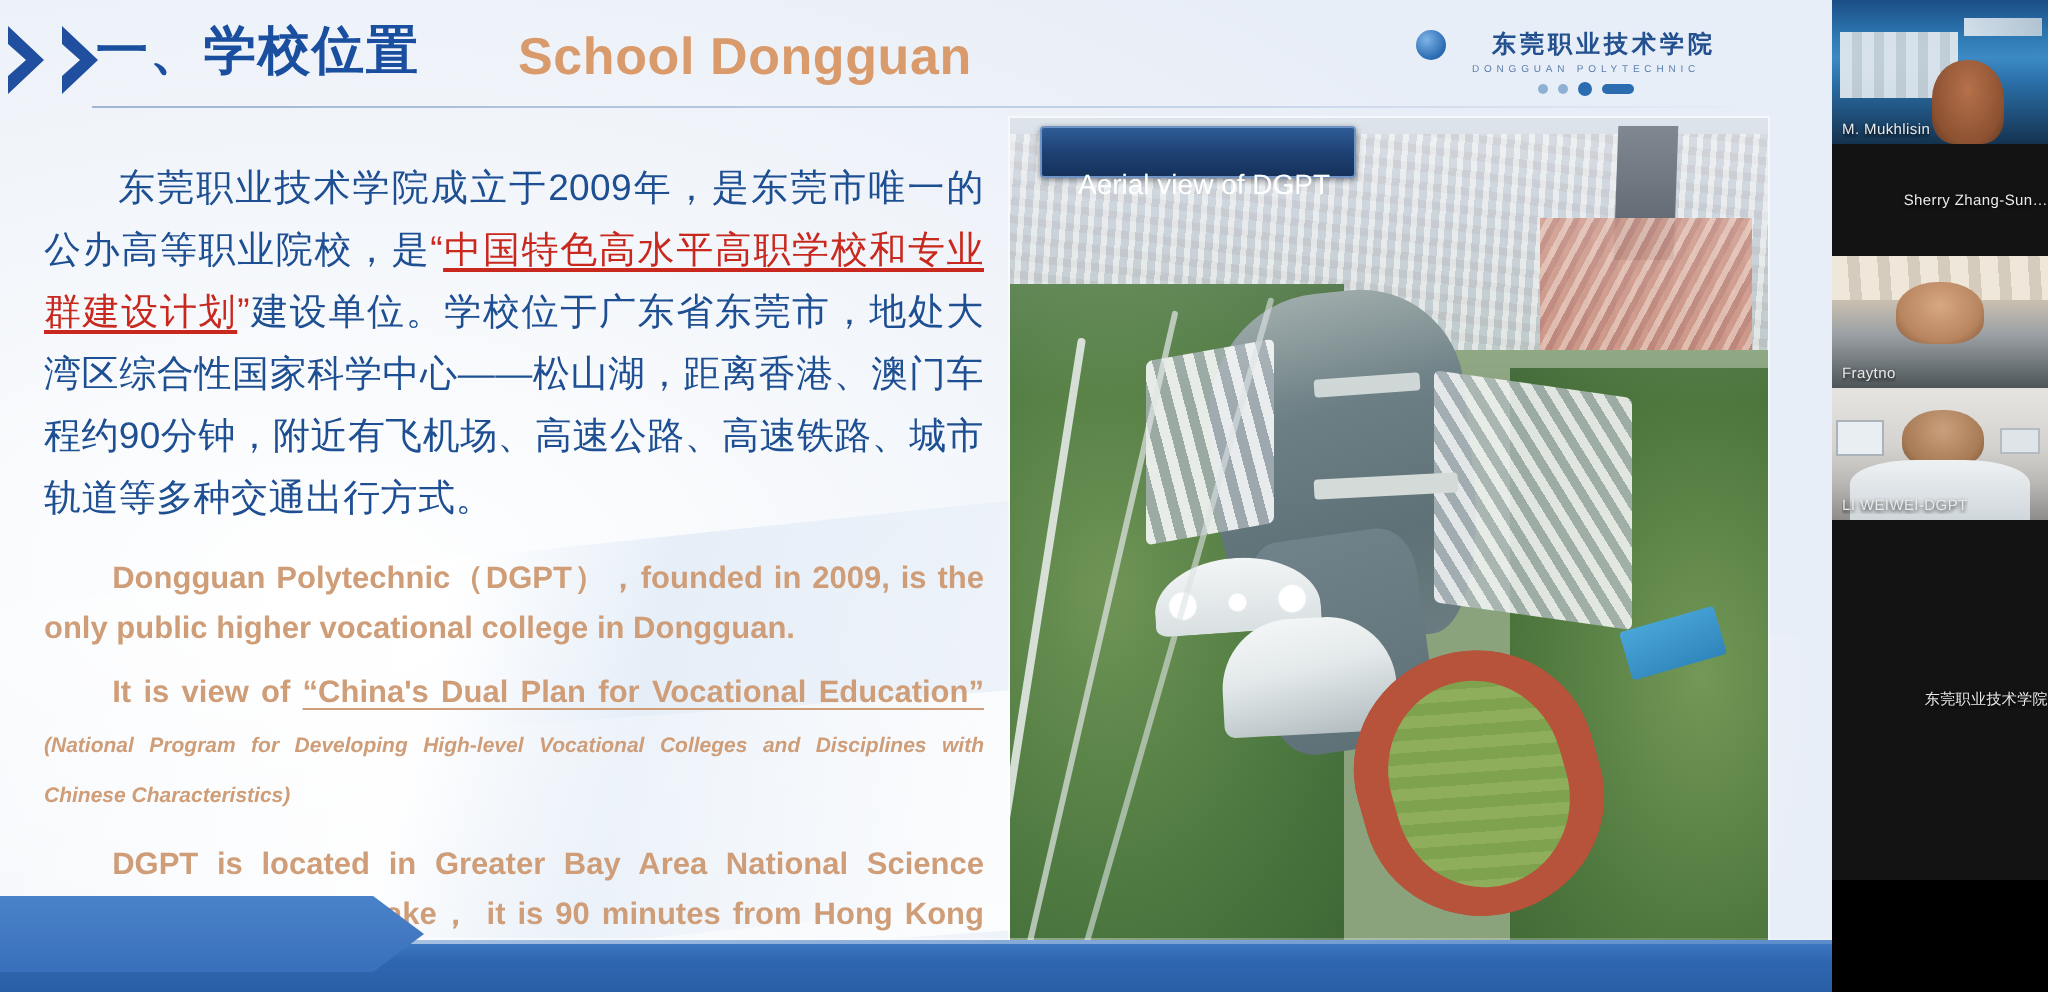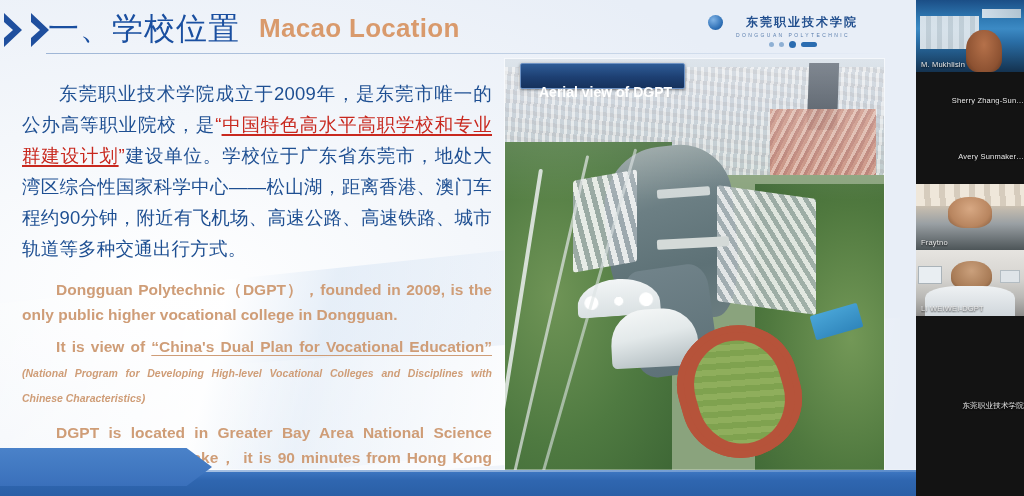--- a/index.html
+++ b/index.html
@@ -32,21 +32,21 @@
   }
 
   
   .hdr { position:absolute; left:0; top:0; width:916px; height:62px; }
   .chev-wrap {
     position:absolute; left:2px; top:10px; display:flex; gap:1px;
   }
   .chev { display:block; }
   .ttl-cn {
     position:absolute; left:48px; top:8px;
-    font-size: 31px; font-weight: 400; color:#1a4fa0;
+    font-size: 26px; font-weight: 700; color:#1a4fa0;
     letter-spacing: 1px; white-space:nowrap;
   }
   .ttl-en {
     position:absolute; left:259px; top:13px;
     font-size: 26px; font-weight: 700; color:#d99a6c;
     letter-spacing: .3px; white-space:nowrap;
   }
   .hdr-rule {
     position:absolute; left:46px; top:53px; width:838px; height:1px;
     background: linear-gradient(to right, #9fb6d6 0%, #c8d6e8 70%, rgba(200,214,232,0) 100%);
@@ -215,21 +215,21 @@
   
   .cap {
     position:absolute; left:520px; top:63px; height:26px;
     padding: 0 12px; display:flex; align-items:center;
     background: linear-gradient(180deg, #2e5c96 0%, #1d3f72 55%, #16325c 100%);
     border:1px solid #6f93c4; border-radius:2px;
     box-shadow: 0 1px 3px rgba(0,0,0,.45);
     white-space:nowrap;
   }
   .cap-cn { font-size:14px; font-weight:700; color:#ffffff; letter-spacing:.3px; }
-  .cap-en { font-size:14px; font-weight:700; color:#ffffff; margin-left:6px;margin-top:31px; }
+  .cap-en { font-size:14px; font-weight:400; color:#ffffff; margin-left:6px;margin-top:31px; }
 
   
   .band {
     position:absolute; left:0; bottom:0; width:916px; height:26px;
     background: linear-gradient(180deg, #3f79c4 0%, #2f66b0 40%, #2a5fa6 100%);
   }
   .band-tab {
     position:absolute; left:0; bottom:10px; width:212px; height:38px;
     background: linear-gradient(180deg, #4a82c9 0%, #3a70bb 100%);
     clip-path: polygon(0 0, 88% 0, 100% 50%, 88% 100%, 0 100%);
@@ -333,21 +333,21 @@
     <div class="hdr">
       <div class="chev-wrap">
         <svg class="chev" width="26" height="40" viewBox="0 0 26 40" aria-hidden="true">
           <path d="M2 3 L20 20 L2 37 L2 28 L11 20 L2 12 Z" fill="#1f4f9e"></path>
         </svg>
         <svg class="chev" width="26" height="40" viewBox="0 0 26 40" aria-hidden="true">
           <path d="M2 3 L20 20 L2 37 L2 28 L11 20 L2 12 Z" fill="#1f4f9e"></path>
         </svg>
       </div>
       <div class="ttl-cn">一、学校位置</div>
-      <div class="ttl-en">Macao Location</div>
+      <div class="ttl-en">School Dongguan</div>
       <div class="hdr-rule"></div>
     </div>
 
     <div class="logo">
       <div class="logo-row">
         <span class="logo-mark"></span>
         <span class="logo-cn">东莞职业技术学院</span>
       </div>
       <div class="logo-en">DONGGUAN  POLYTECHNIC</div>
       <div class="logo-dots">
@@ -410,23 +410,20 @@
           <div class="sign"></div>
           <div class="head"></div>
       </div>
       <div class="name">M. Mukhlisin</div>
     </div>
 
     <div class="tile dark center-name" style="height:56px">
       <div class="name">Sherry  Zhang-Sun…</div>
     </div>
 
-    <div class="tile dark center-name" style="height:56px">
-      <div class="name">Avery Sunmaker…</div>
-    </div>
 
     <div class="tile" style="height:66px">
       <div class="vid-b">
         <div class="ceil"></div>
           <div class="head"></div>
           <div class="torso"></div>
       </div>
       <div class="name">Fraytno</div>
     </div>
 

